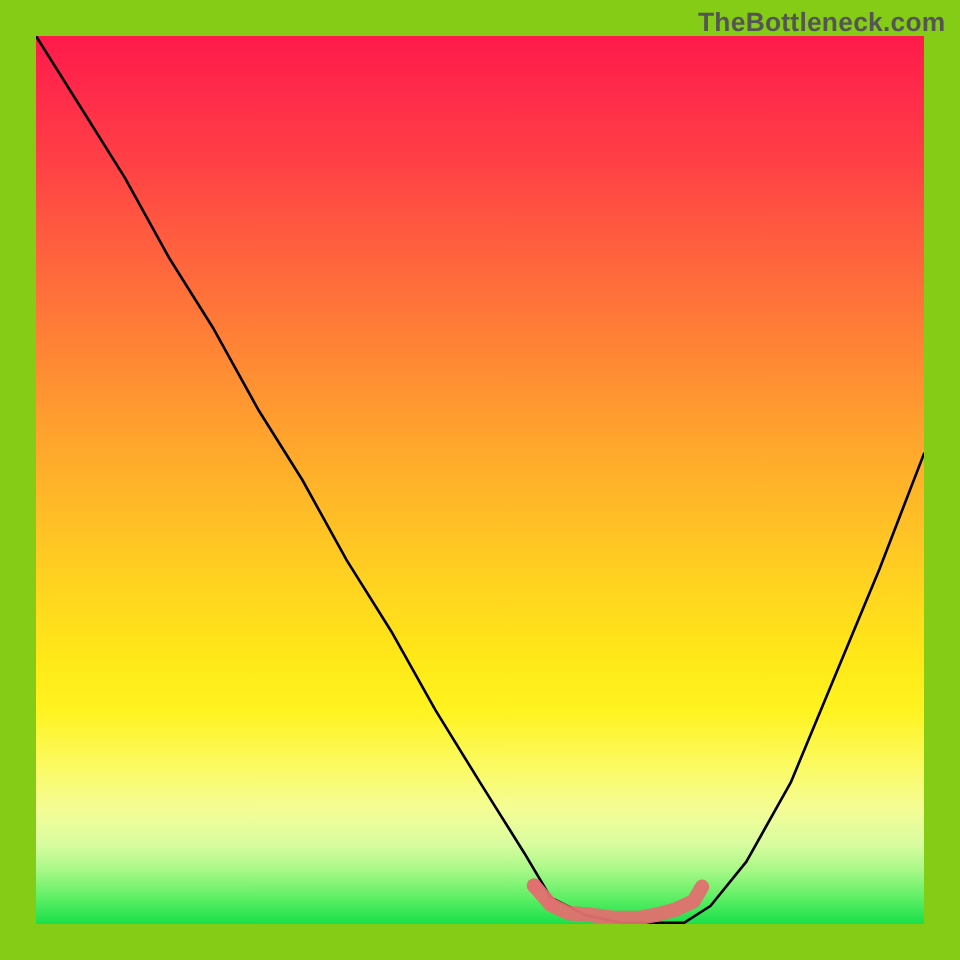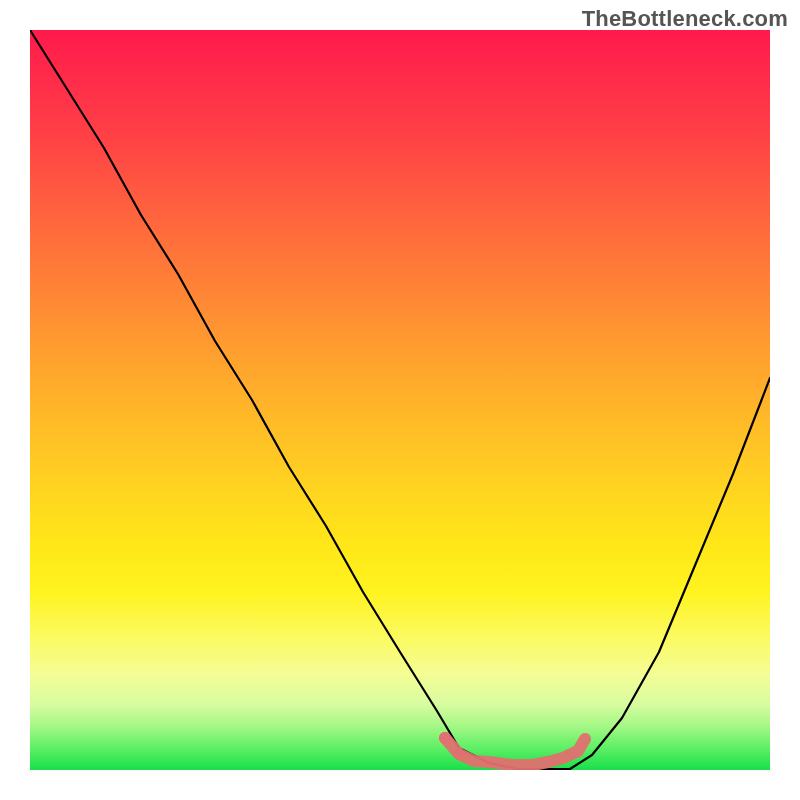--- a/index.html
+++ b/index.html
@@ -8,21 +8,21 @@
     width: 800px;
     height: 800px;
     background: #000;
     font-family: Arial, Helvetica, sans-serif;
     overflow: hidden;
   }
   .stage {
     position: relative;
     width: 800px;
     height: 800px;
-    background: #ffffff;
+    background: #84cc16;
   }
   .watermark {
     position: absolute;
     top: 6px;
     right: 12px;
     color: #555;
     font-size: 22px;
     font-weight: 600;
     letter-spacing: 0.2px;
     user-select: none;

